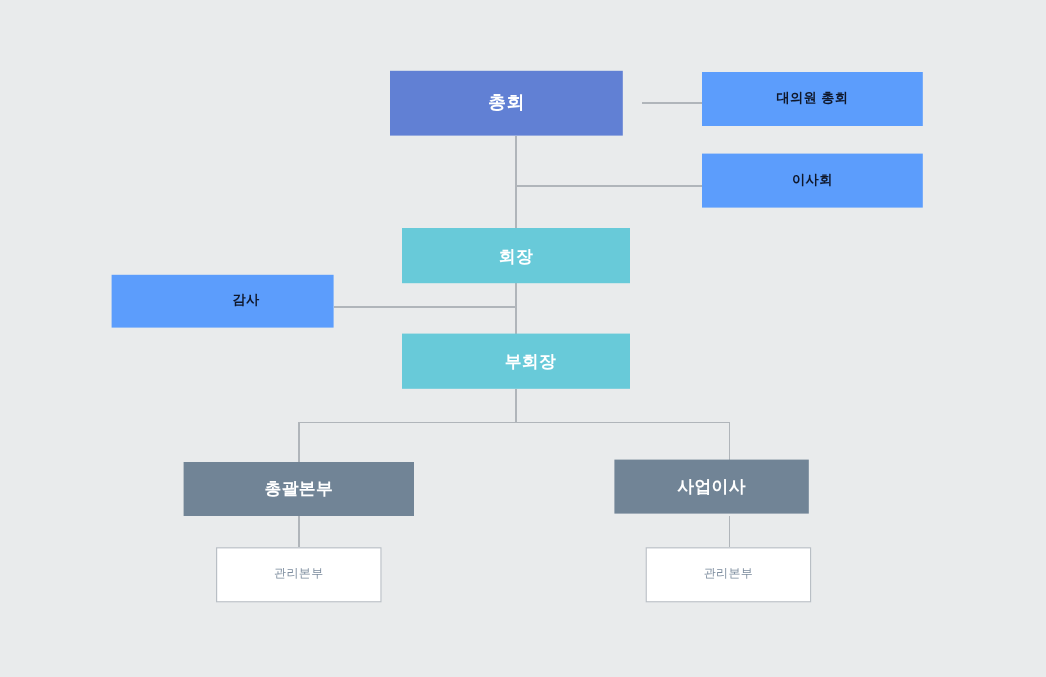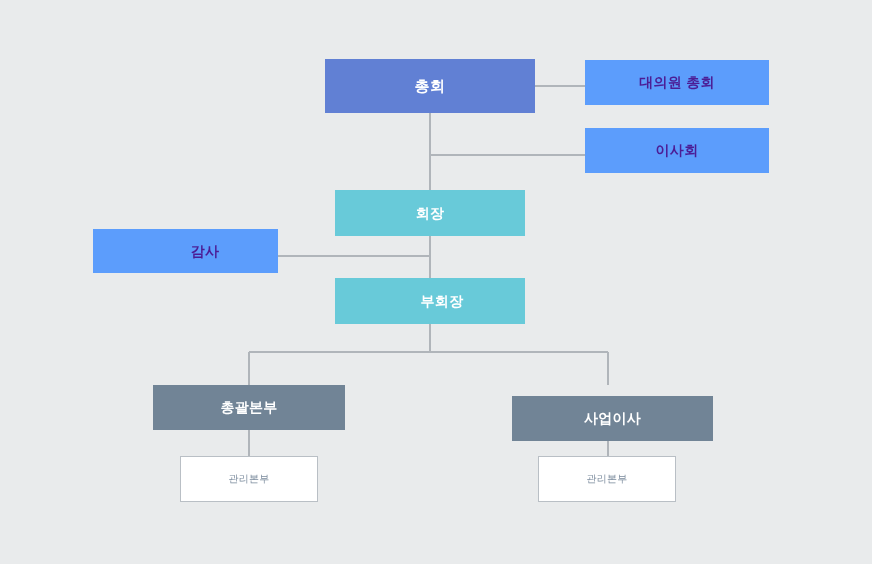--- a/index.html
+++ b/index.html
@@ -39,22 +39,22 @@
   }
   .lvl-assembly {
     background: #6180d4;
     color: #ffffff;
     font-size: 15px;
     font-weight: bold;
     letter-spacing: 0.4px;
   }
   .lvl-side-blue {
     background: #5c9dfc;
-    color: #4c1d95;
-    font-size: 14px;
+    color: #0f172a;
+    font-size: 11px;
     font-weight: bold;
     letter-spacing: 0.3px;
   }
   .lvl-teal {
     background: #68cad9;
     color: #ffffff;
     font-size: 14px;
     font-weight: bold;
     letter-spacing: 0.3px;
   }
@@ -99,21 +99,21 @@
       <path d="M249 352 L249 385"></path>
 
       <path d="M608 352 L608 385"></path>
 
       <path d="M249 430 L249 456"></path>
 
       <path d="M608 430 L608 456"></path>
     </g>
   </svg>
 
-  <div class="node lvl-assembly" style="left:325px; top:59px; width:210px; height:54px;">
+  <div class="node lvl-assembly" style="left:325px; top:59px; width:194px; height:54px;">
     <span class="node-label">총회</span>
   </div>
 
   <div class="node lvl-side-blue" style="left:585px; top:60px; width:184px; height:45px;">
     <span class="node-label">대의원 총회</span>
   </div>
 
   <div class="node lvl-side-blue" style="left:585px; top:128px; width:184px; height:45px;align-items:center;">
     <span class="node-label">이사회</span>
   </div>
@@ -127,21 +127,21 @@
   </div>
 
   <div class="node lvl-teal" style="left:335px; top:278px; width:190px; height:46px;padding-left:24px;">
     <span class="node-label">부회장</span>
   </div>
 
   <div class="node lvl-gray" style="left:153px; top:385px; width:192px; height:45px;">
     <span class="node-label">총괄본부</span>
   </div>
 
-  <div class="node lvl-gray" style="left:512px; top:396px; width:201px; height:45px;">
+  <div class="node lvl-gray" style="left:512px; top:383px; width:162px; height:45px;">
     <span class="node-label">사업이사</span>
   </div>
 
   <div class="node lvl-white" style="left:180px; top:456px; width:138px; height:46px;">
     <span class="node-label">관리본부</span>
   </div>
 
   <div class="node lvl-white" style="left:538px; top:456px; width:138px; height:46px;">
     <span class="node-label">관리본부</span>
   </div>

